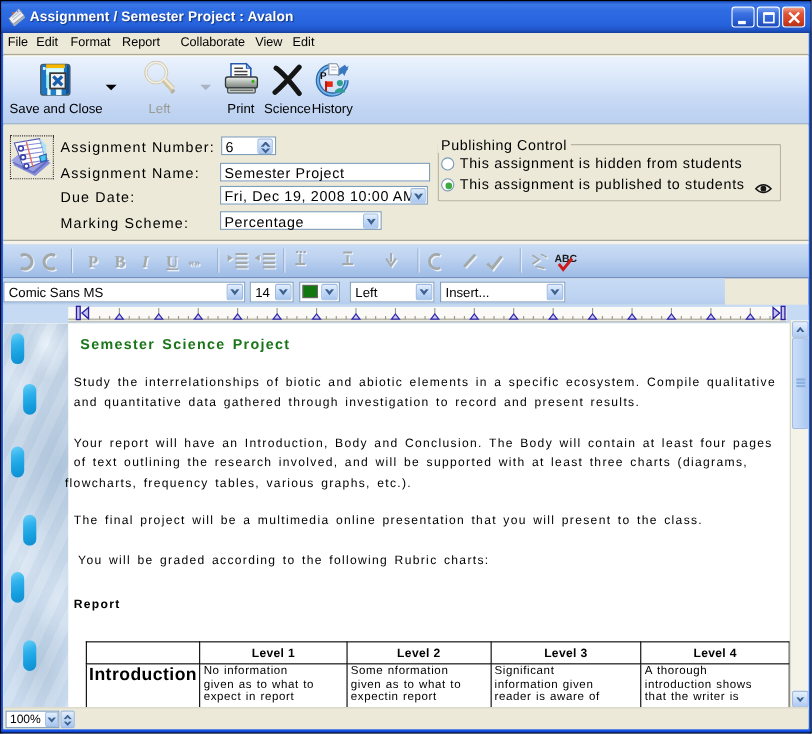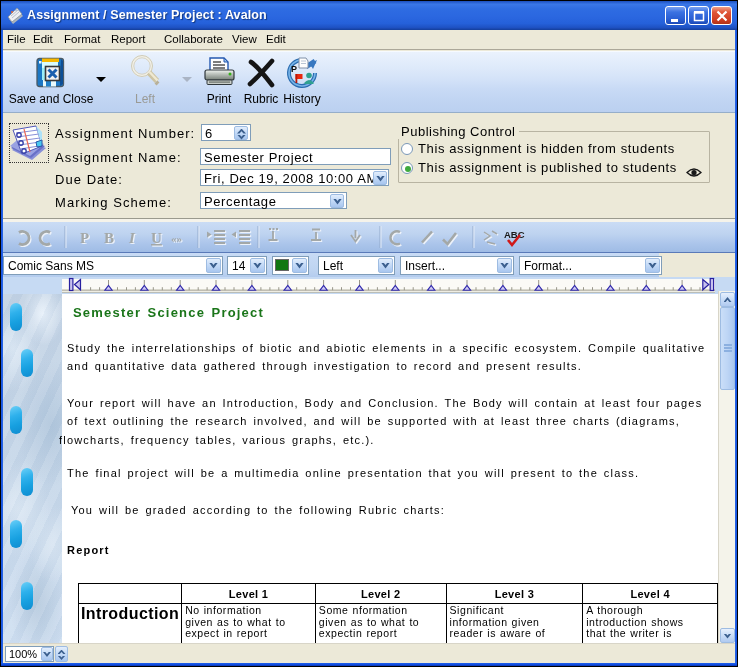--- a/index.html
+++ b/index.html
@@ -128,21 +128,21 @@
       <span style="left:108px;">Report</span>
       <span style="left:161px;">Collaborate</span>
       <span style="left:229px;">View</span>
       <span style="left:263px;">Edit</span>
   </div>
 
   <div class="abs" id="toolbar"></div>
   <div class="abs tbtxt" style="left:5px;width:92px;white-space:nowrap;">Save and Close</div>
   <div class="abs tbtxt dis" style="left:130px;width:30px;">Left</div>
   <div class="abs tbtxt" style="left:202px;width:34px;">Print</div>
-  <div class="abs tbtxt" style="left:240px;width:42px;">Rubric</div>
+  <div class="abs tbtxt" style="left:240px;width:42px;">Science</div>
   <div class="abs tbtxt" style="left:280px;width:44px;">History</div>
 
   <div class="abs" style="left:34px;top:56px;width:32px;height:33px;">
     <svg width="32" height="33" viewBox="0 0 32 33">
       <path d="M3 5 Q3 2.5 5.5 2.5 L27 2.5 Q29.5 2.5 29.5 5 L29.5 28 Q29.5 30.5 27 30.5 L5.5 30.5 Q3 30.5 3 28 Z" fill="#1b77c4" stroke="#4a5a66" stroke-width="1.3"></path>
       <path d="M27 3 L29 5 L29 28 L26 30 L26 26 Z" fill="#0d4f96"></path>
       <rect x="8" y="2.5" width="17" height="3.5" fill="#f8b800"></rect>
       <rect x="8" y="6" width="16" height="18" fill="#9ceef8"></rect>
       <path d="M8 6 L24 6 L24 10 L8 12 Z" fill="#d8fbfe"></path>
       <rect x="9" y="24" width="13" height="6.5" fill="#e8fbfd"></rect>
@@ -342,24 +342,20 @@
     <div class="dd" style="left:269px;width:37px;">
         <span class="ddbtn"></span>
         <span style="position:absolute;left:2px;top:2px;width:14px;height:12px;background:#117711;border:1px solid #666;"></span>
       </div>
     <div class="dd" style="left:315px;width:77px;">
         <span class="txt">Left</span>
         <span class="ddbtn"></span>
       </div>
     <div class="dd" style="left:397px;width:114px;">
         <span class="txt">Insert...</span>
-        <span class="ddbtn"></span>
-      </div>
-    <div class="dd" style="left:516px;width:143px;">
-        <span class="txt">Format...</span>
         <span class="ddbtn"></span>
       </div>
   </div>
 
   <div class="abs" id="rulerrow">
     <svg width="732" height="17" viewBox="0 0 732 17">
       <rect x="59" y="2" width="653" height="13" fill="#fbfaf6"></rect>
       <rect x="59" y="12" width="653" height="3" fill="#efede2"></rect>
       <line x1="59" y1="13.2" x2="712" y2="13.2" stroke="#a2a096" stroke-width="0.9"></line>
       <line x1="59" y1="15.5" x2="712" y2="15.5" stroke="#b8b6aa" stroke-width="0.8"></line>

